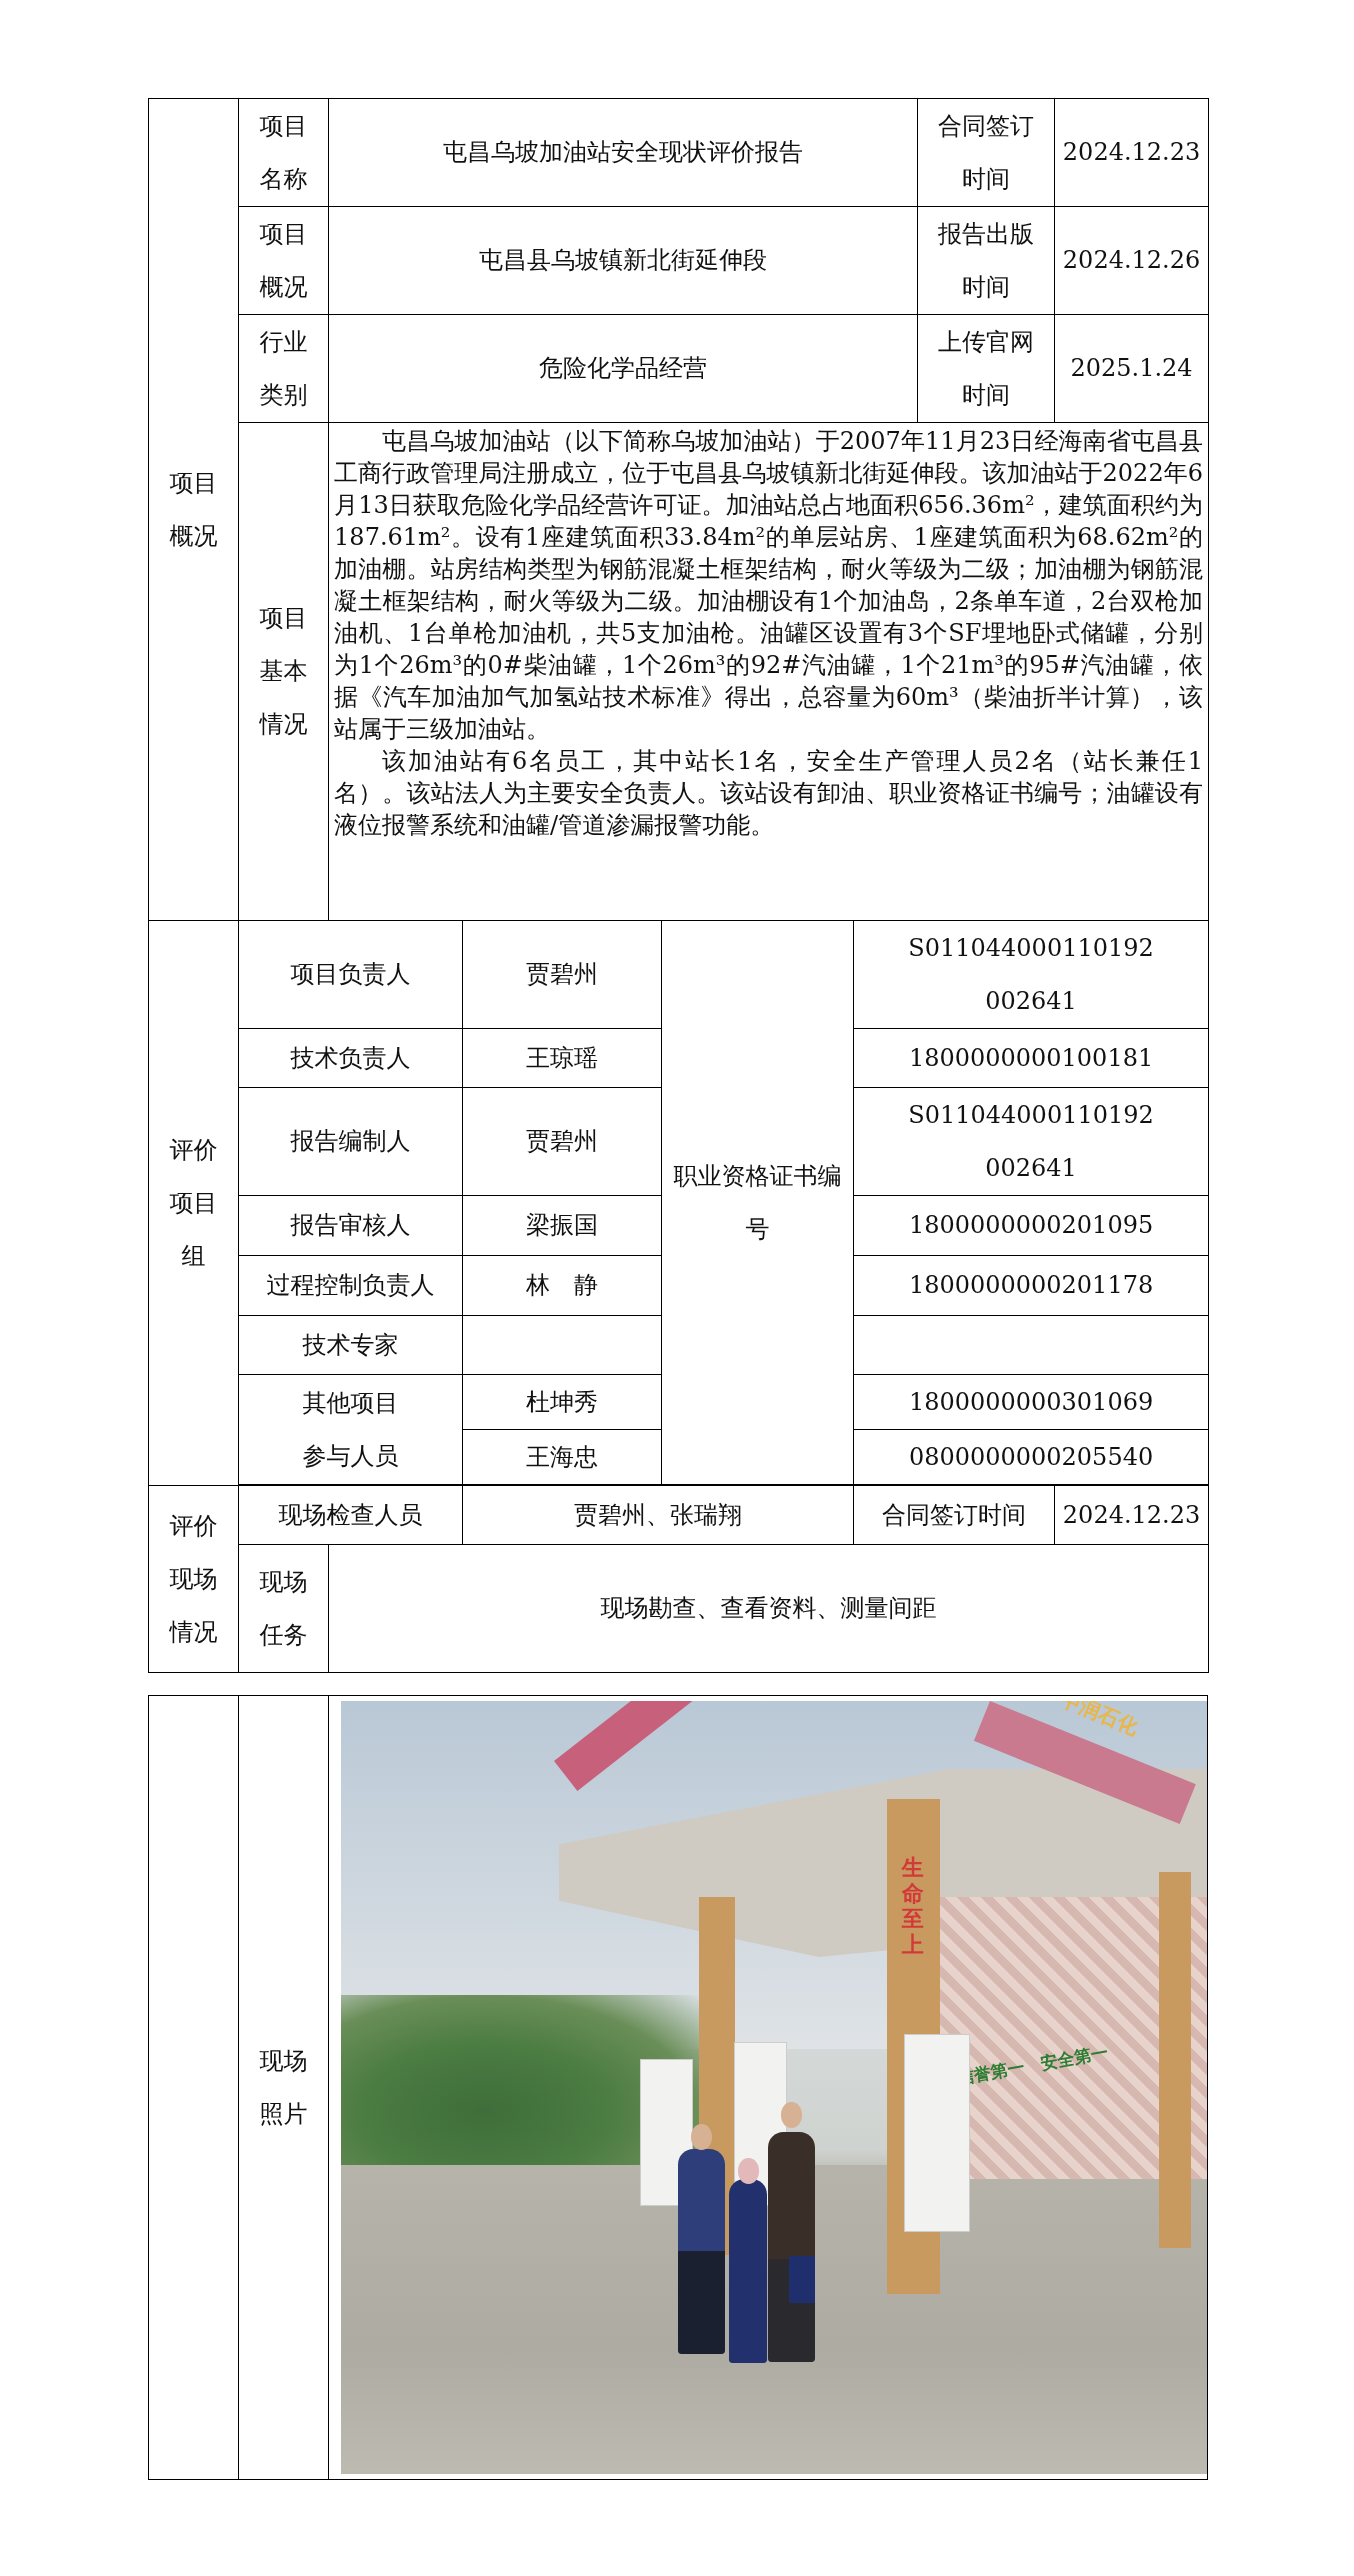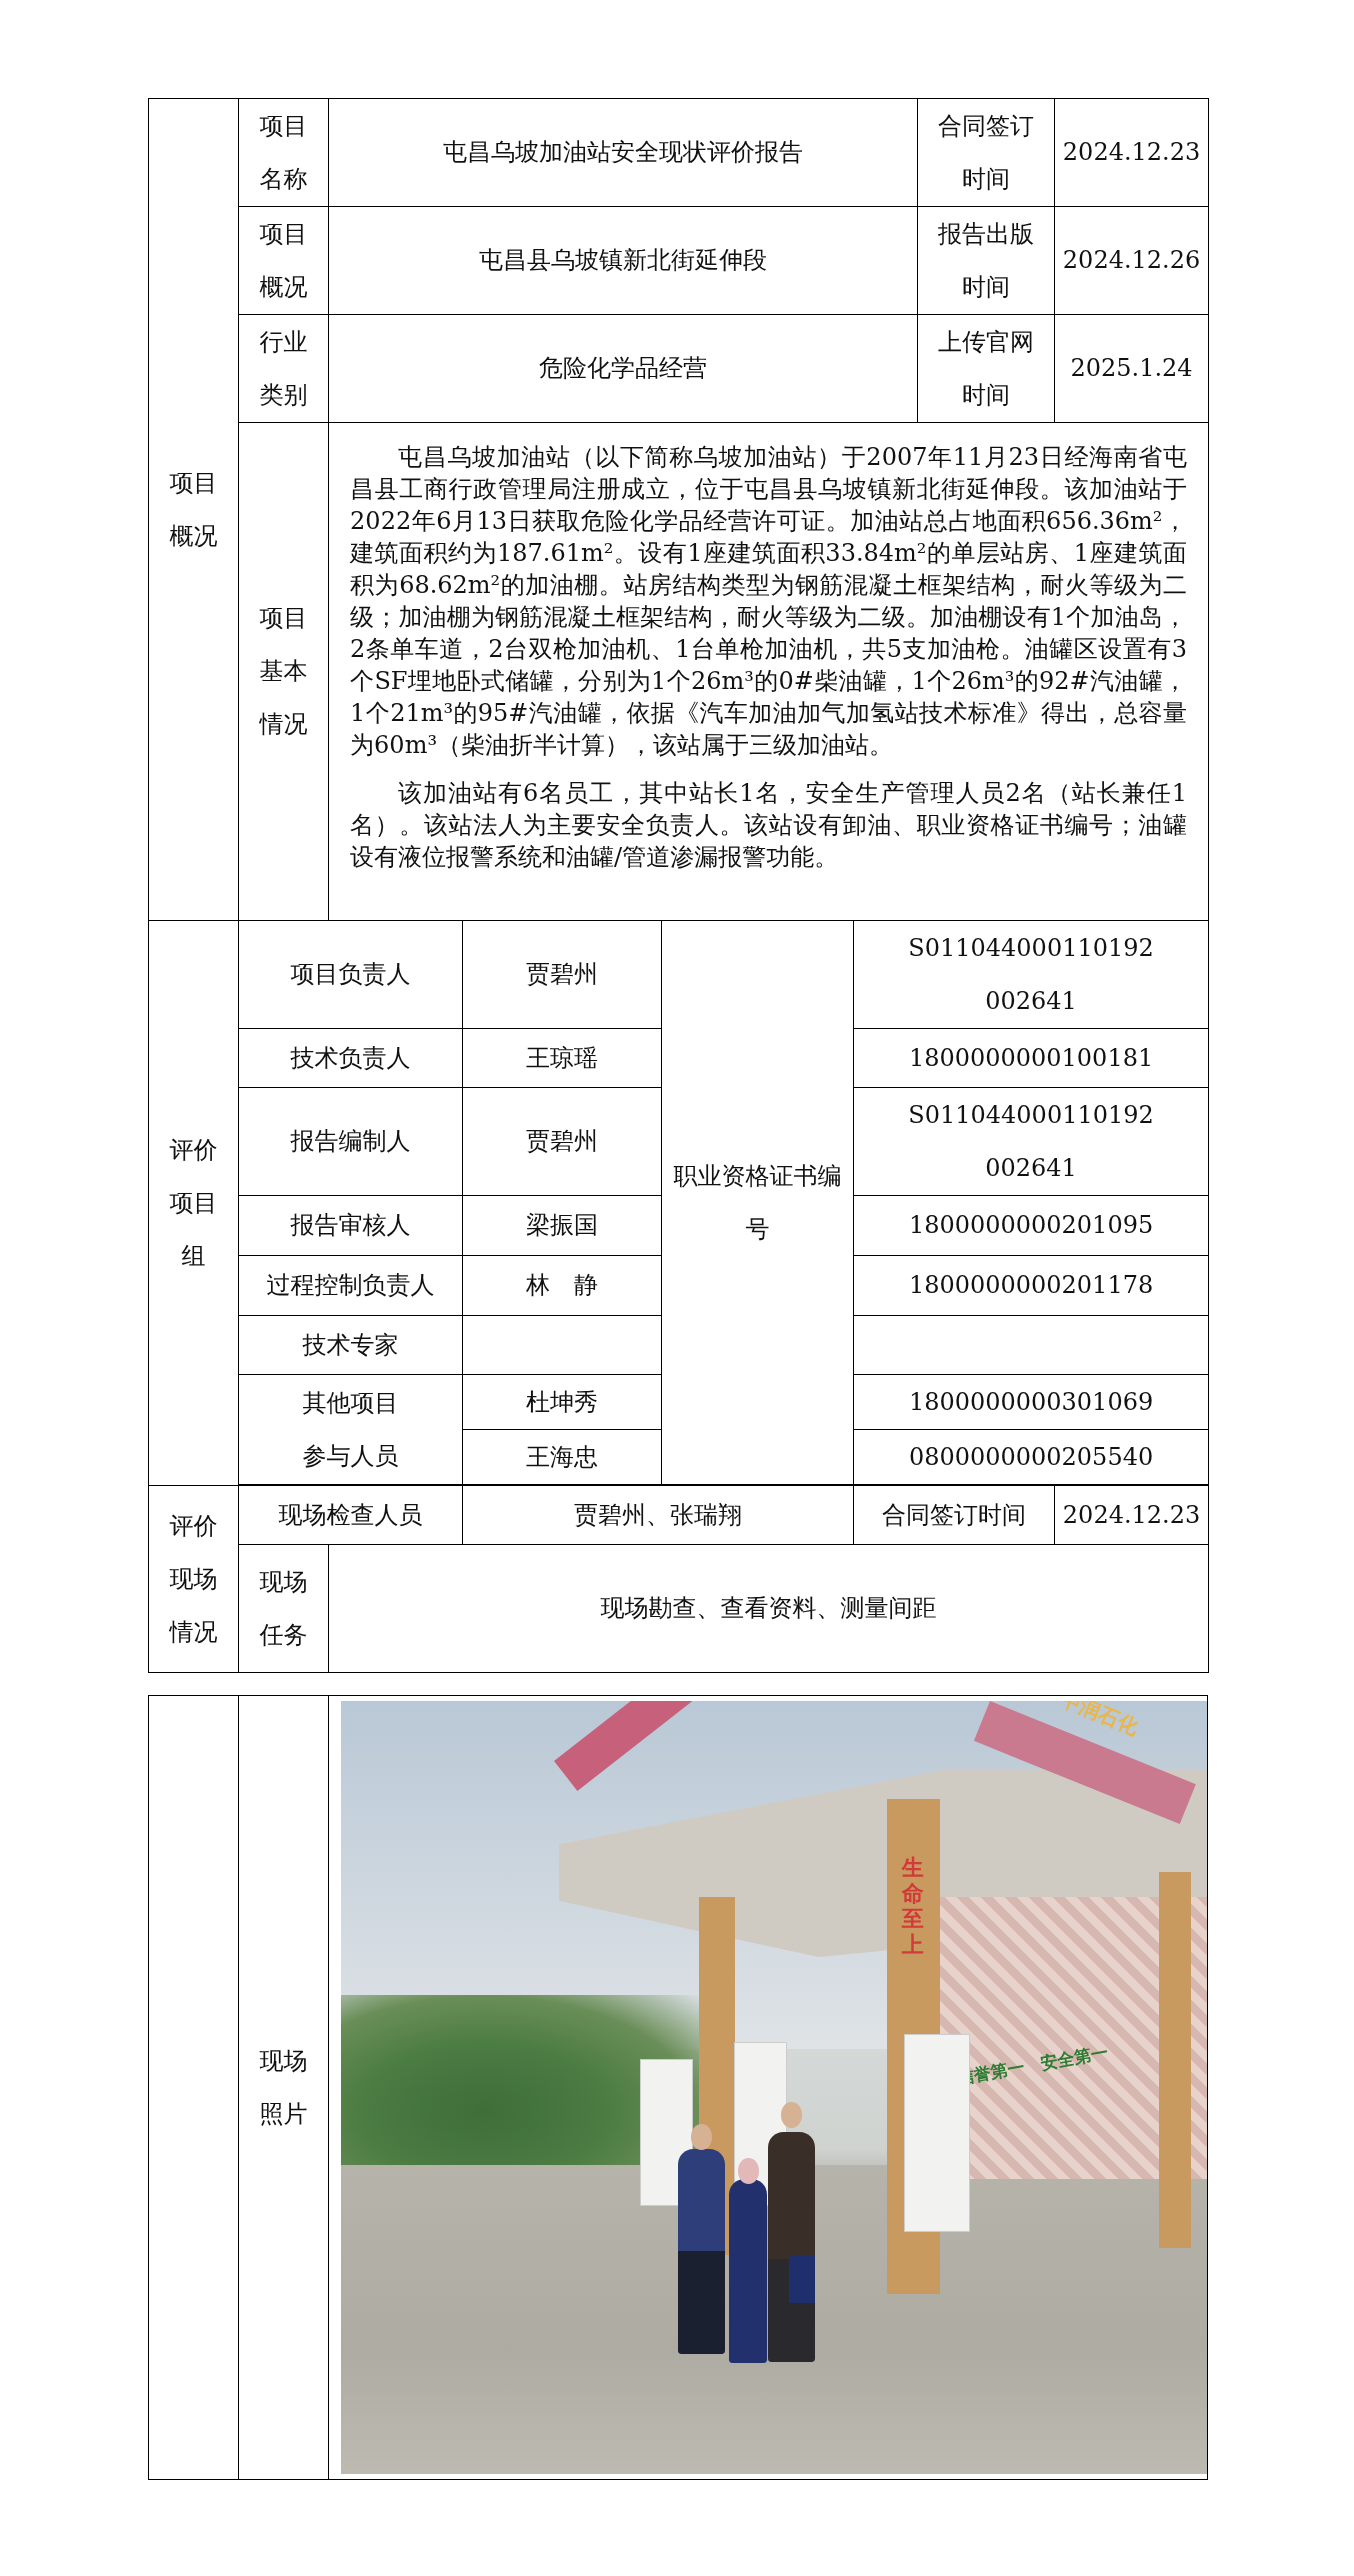--- a/index.html
+++ b/index.html
@@ -13,21 +13,21 @@
       border: 1.7px solid #000; padding: 0; text-align: center; vertical-align: middle;
       font-size: 24px; line-height: 53px;
     }
     #t1 { left: 148px; top: 98px; width: 1060px; }
     #t2 { left: 148px; top: 1695px; width: 1060px; }
     .vlabel { line-height: 53px; }
     .para {
       text-align: justify; font-size: 24px; line-height: 32px; padding: 1.7px 5.1px 0 5.1px;
       text-indent: 2em;
     }
-    .para p { margin: 16px; }
+    .para p { margin: 0; }
     .cert { font-size: 24px; line-height: 53px; word-break: break-all; }
     .photo-cell { padding: 5.1px 0 5.1px 12px !important; }
     .photo {
       width: 866px; height: 773px; position: relative; overflow: hidden;
       background: linear-gradient(180deg, #c6d2dd 0%, #d9dfe3 30%, #cfd3cf 58%, #b8b6ae 62%, #a9a69c 100%);
     }
     .sky { position:absolute; left:0; top:0; width:100%; height:45%; background: linear-gradient(180deg,#b9c8d6,#dfe3e6); }
     .trees { position:absolute; left:0; top:38%; width:358px; height:30%; background: radial-gradient(ellipse at 40% 50%, #3f6e3a 0%, #4b7c42 40%, #6a8e58 70%, rgba(106,142,88,0) 100%); }
     .ground { position:absolute; left:0; top:60%; width:100%; height:40%; background: linear-gradient(180deg,#b6b3aa,#aeaba2 60%,#bdbab2); }
     .canopy-edge { position:absolute; left:213px; top:60px; width:196px; height:38px; background:#c7607a; transform: rotate(-38deg); transform-origin:left top; }

